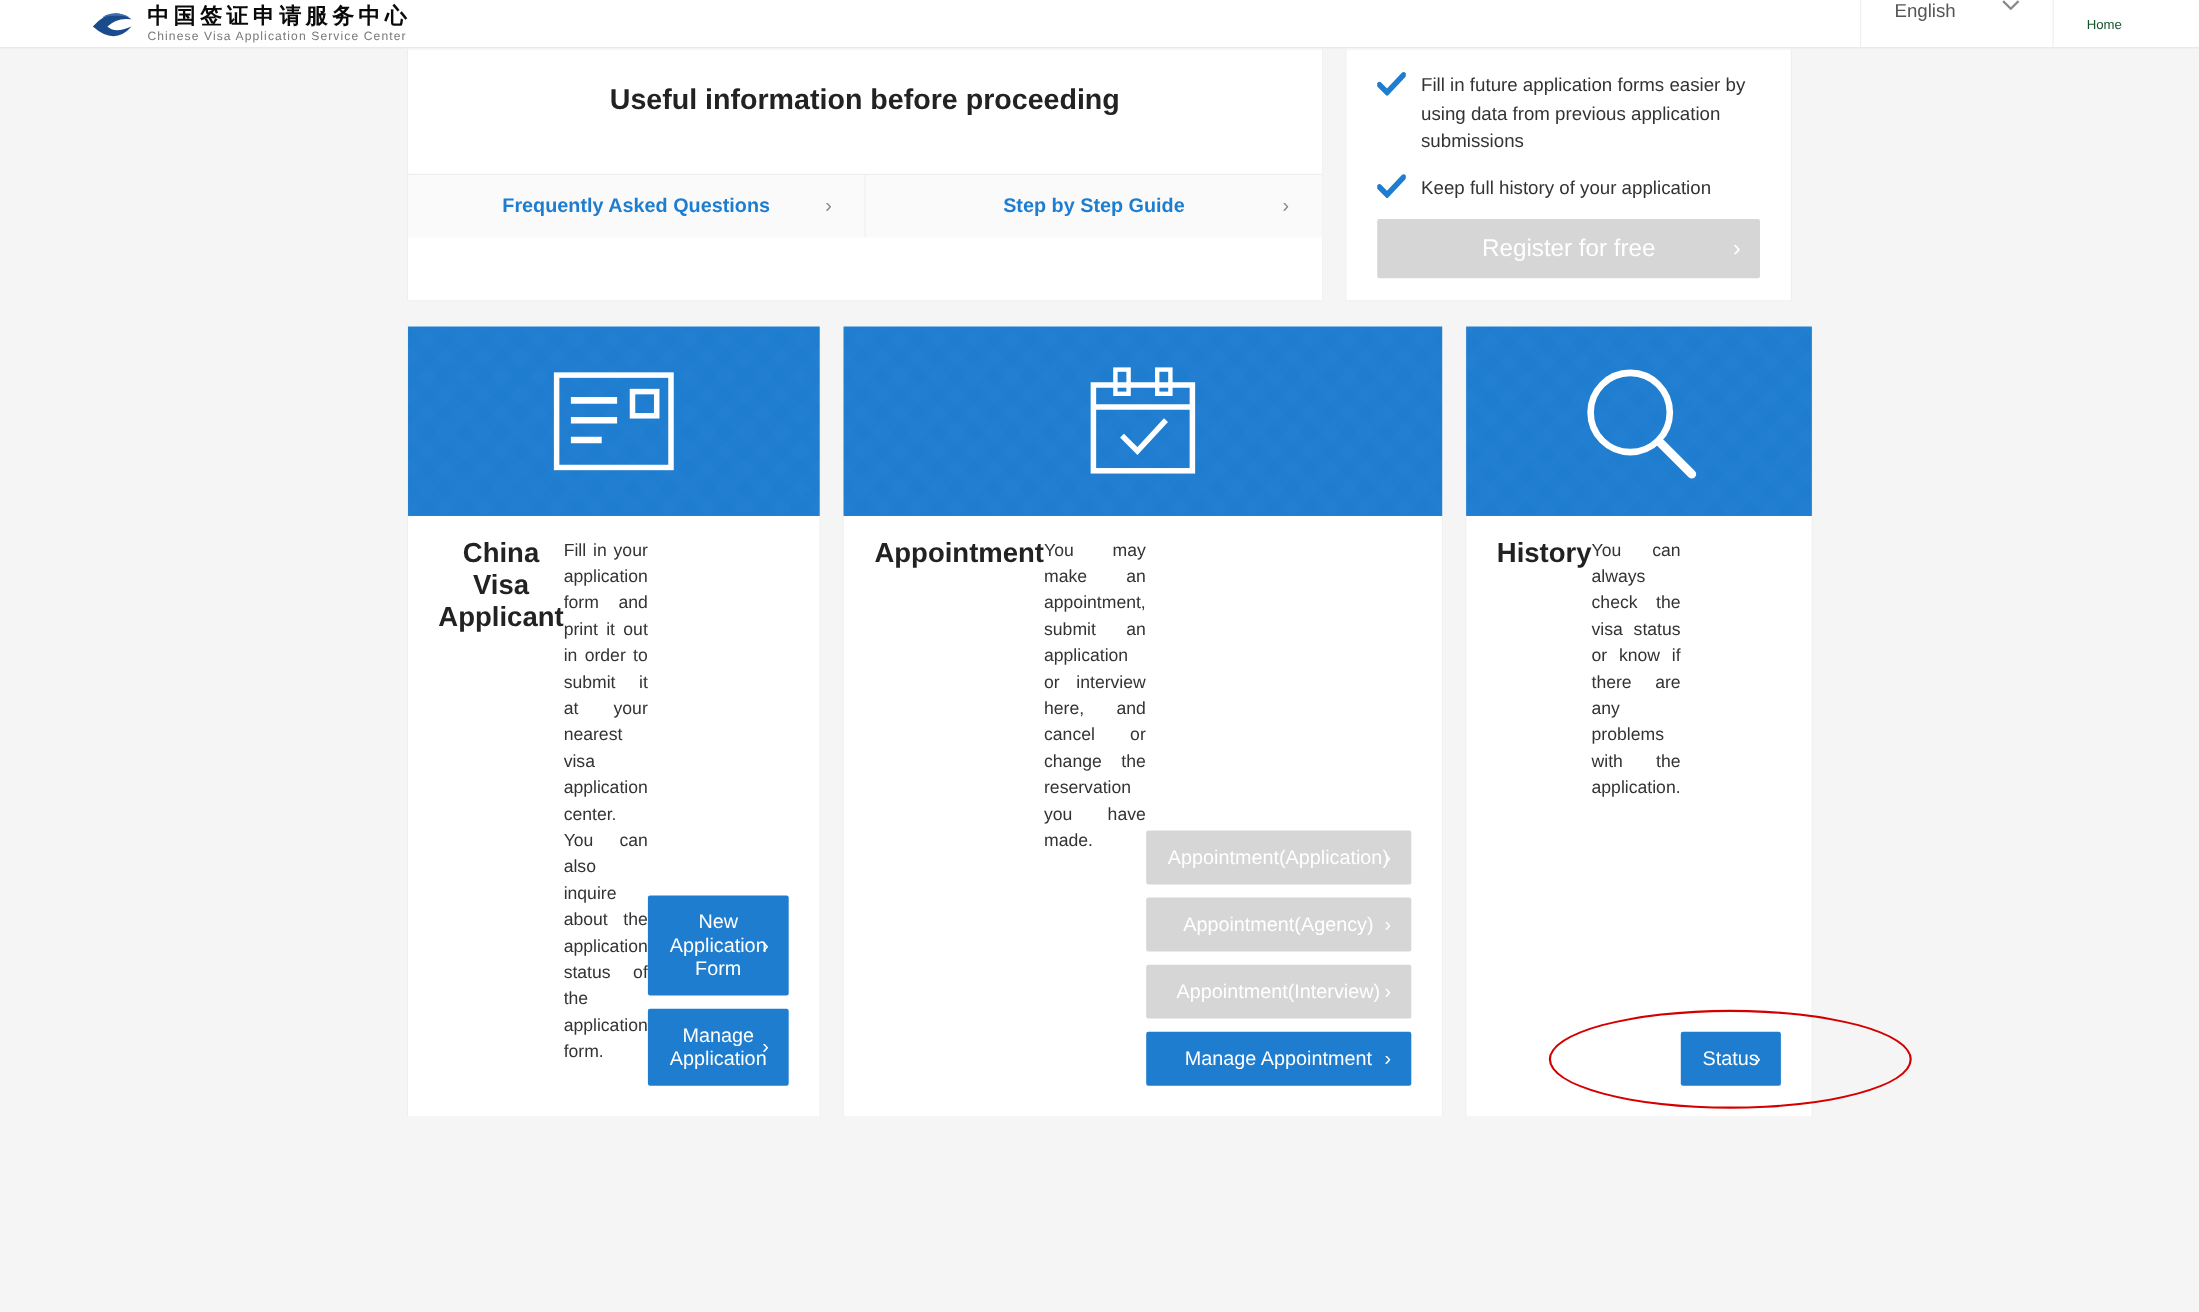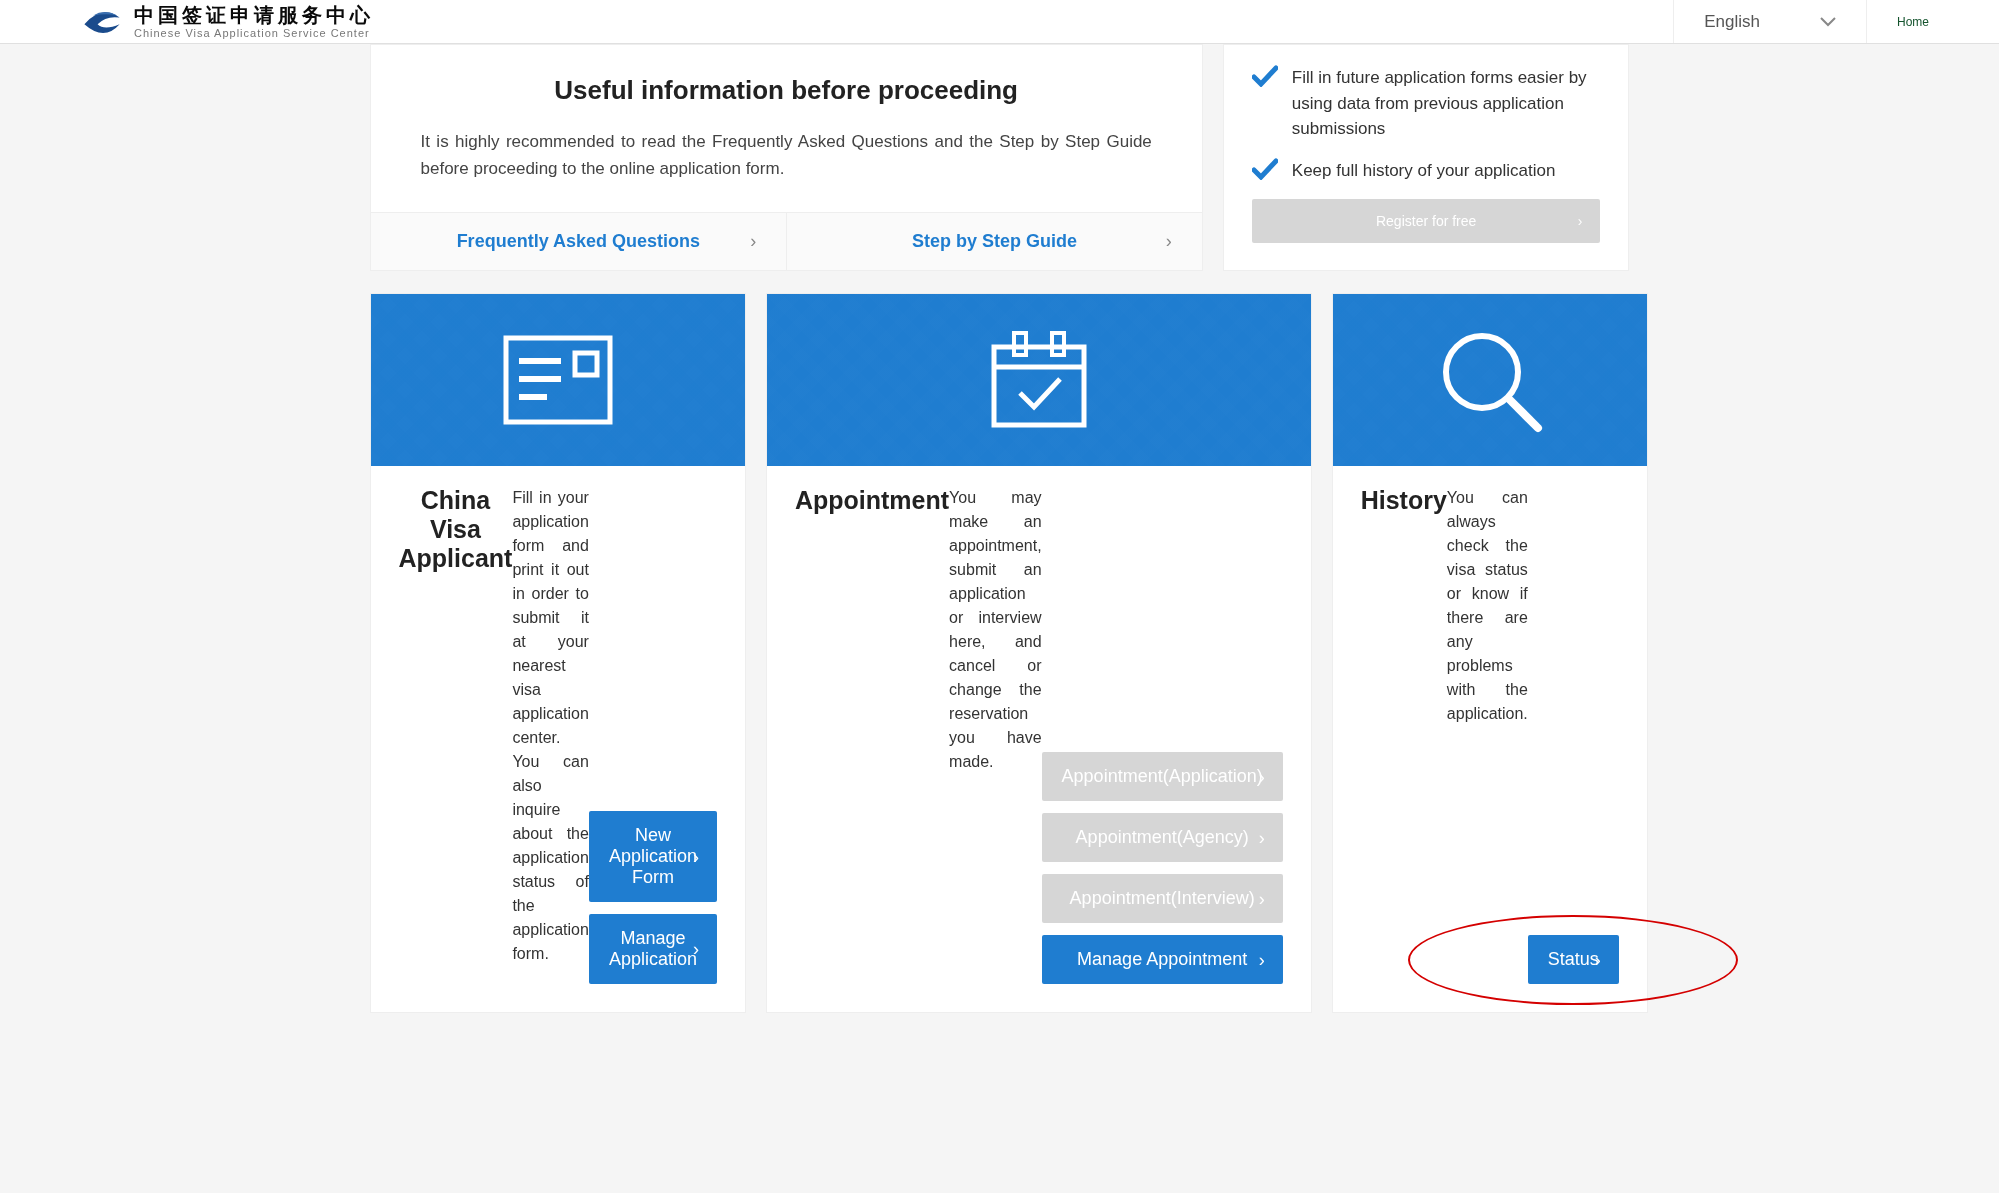--- a/index.html
+++ b/index.html
@@ -13,41 +13,41 @@
   justify-content: space-between;
   padding: 0 40px 0 80px;
   height: 44px;
 }
 .logo-wrap { display: flex; align-items: center; gap: 10px; }
 .logo-icon { width: 44px; height: 44px; }
 .logo-text { display: flex; flex-direction: column; line-height: 1.2; }
 .logo-cn { font-size: 20px; font-weight: bold; letter-spacing: 4px; color: #0a0a0a; font-family: "SimSun","Songti SC",serif; }
 .logo-en { font-size: 11px; color: #777; letter-spacing: 1px; }
 .header-right { display: flex; align-items: center; height: 100%; }
-.lang-select { display: flex; align-items: center; gap: 60px; padding: 0 30px; height: 100%; border-left: 1px solid #eee; border-right: 1px solid #eee; cursor: pointer; color: #555; font-size: 17px; }
+.lang-select { display: flex; align-items: flex-start; gap: 42px; padding: 0 30px; height: 100%; border-left: 1px solid #eee; border-right: 1px solid #eee; cursor: pointer; color: #555; font-size: 17px; }
 .home-link { padding: 0 30px; color: #14532d; font-size: 12px; cursor: pointer; }
 
 .container { max-width: 1280px; margin: 0 auto; padding: 0 10px; }
 
 .top-row { display: grid; grid-template-columns: 1fr 1fr 1fr; gap: 20px; }
 .info-box { grid-column: 1 / span 2; background: #fff; border: 1px solid #eee; }
 .info-body { padding: 30px 50px; }
 .info-title { font-size: 26px; text-align: center; margin-bottom: 22px; color: #222; }
 .info-text { font-size: 17px; color: #444; line-height: 1.6; text-align: justify; }
 .info-links { display: grid; grid-template-columns: 1fr 1fr; border-top: 1px solid #eee; background: #fafafa; }
 .info-link { display: flex; align-items: center; justify-content: center; gap: 40px; padding: 18px; cursor: pointer; position: relative; text-align: right; }
 .info-link + .info-link { border-left: 1px solid #eee; }
 .info-link-text { color: #1f7dd0; font-size: 18px; font-weight: bold; }
 .chev-gray { color: #888; font-size: 18px; position: absolute; right: 30px; }
 
 .side-box { background: #fff; border: 1px solid #eee; padding: 20px 28px; display: flex; flex-direction: column; gap: 16px; }
 .benefit { display: flex; align-items: flex-start; gap: 14px; }
 .benefit svg { flex: none; }
 .benefit-text { font-size: 17px; color: #333; line-height: 1.5; }
-.btn-gray { background: #d6d6d6; color: #fff; border: none; padding: 14px 20px; font-size: 14px; cursor: pointer; position: relative; width: 100%; border-radius: 2px; }
+.btn-gray { background: #d6d6d6; color: #fff; border: none; padding: 14px 20px; font-size: 22px; cursor: pointer; position: relative; width: 100%; border-radius: 2px; }
 .btn-gray .chev { position: absolute; right: 18px; }
 
 .cards-row { display: grid; grid-template-columns: 1fr 1fr 1fr; gap: 20px; margin-top: 22px; }
 .card { background: #fff; border: 1px solid #eee; display: flex; flex-direction: column; }
 .card-hero { background: #1f7dd0; height: 172px; display: flex; align-items: center; justify-content: center; 
   background-image:
     linear-gradient(rgba(31,125,208,0.85), rgba(31,125,208,0.85)),
     repeating-linear-gradient(45deg, rgba(255,255,255,0.04) 0 12px, transparent 12px 24px),
     repeating-linear-gradient(-45deg, rgba(255,255,255,0.04) 0 12px, transparent 12px 24px);
 }
@@ -88,21 +88,20 @@
     </div>
   </div>
 </div>
 
 <div class="container">
 
   <div class="top-row">
     <div class="info-box">
       <div class="info-body">
         <h2 class="info-title">Useful information before proceeding</h2>
-        <p class="info-text">It is highly recommended to read the Frequently Asked Questions and the Step by Step Guide before proceeding to the online application form.</p>
       </div>
       <div class="info-links">
         <div class="info-link">
           <span class="info-link-text">Frequently Asked Questions</span>
           <span class="chev-gray">›</span>
         </div>
         <div class="info-link">
           <span class="info-link-text">Step by Step Guide</span>
           <span class="chev-gray">›</span>
         </div>

